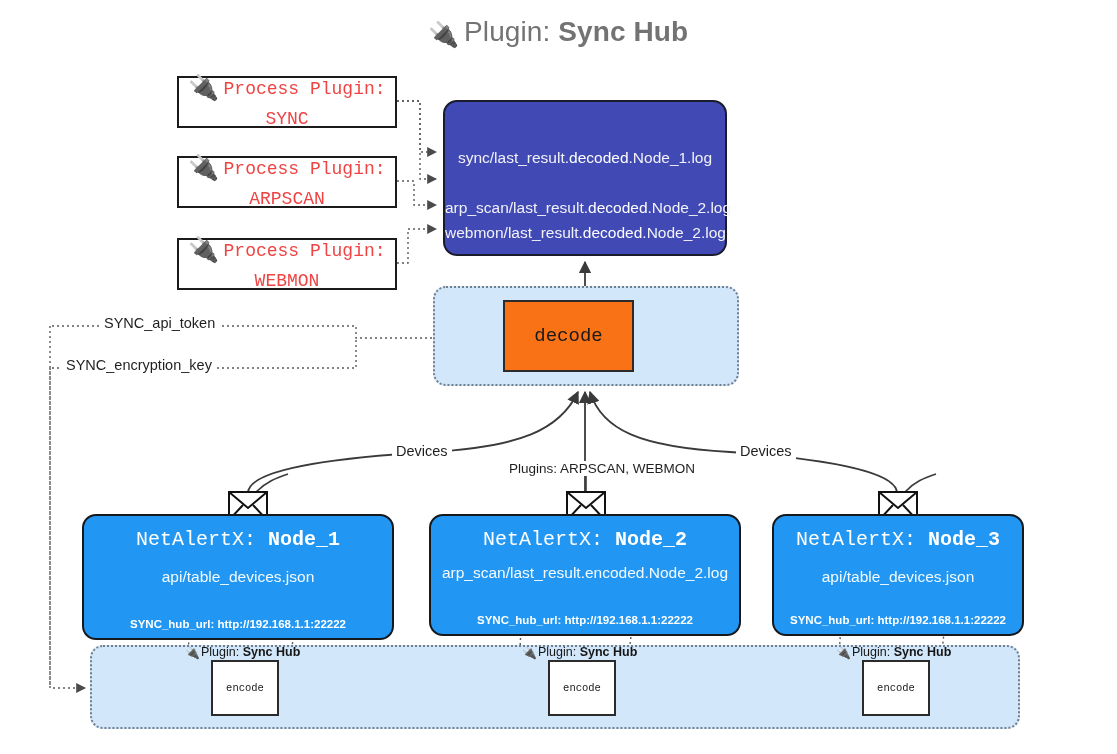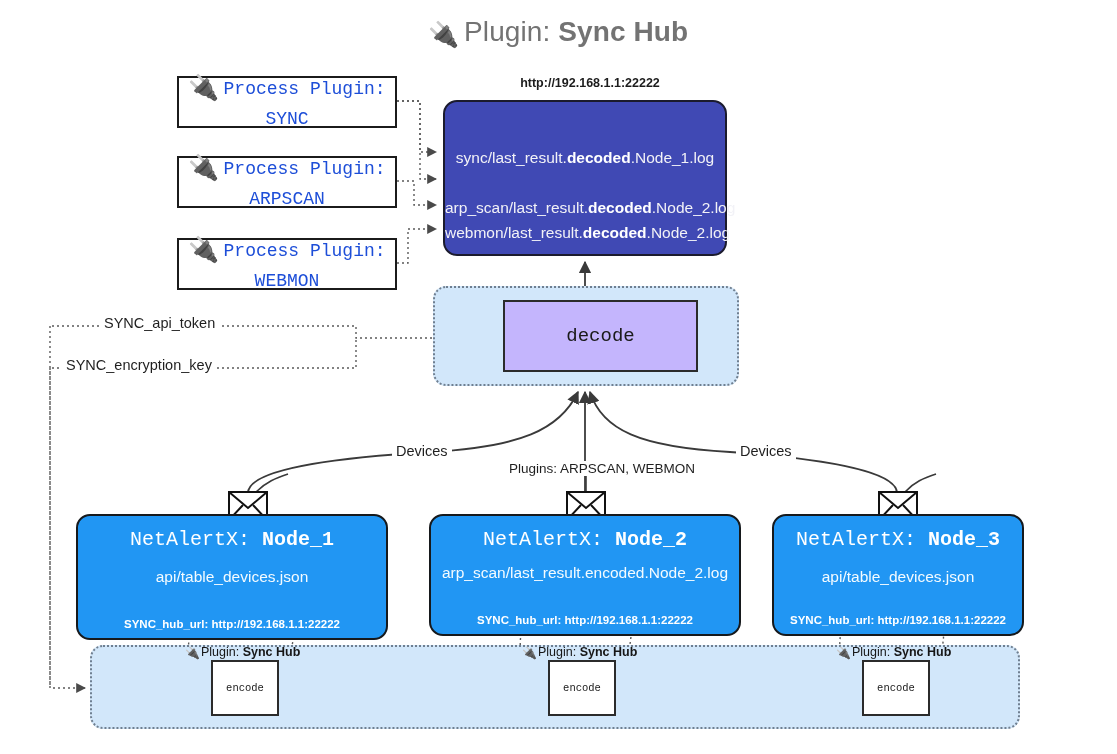--- a/index.html
+++ b/index.html
@@ -19,21 +19,21 @@
     font-size:28px;color:#737373;letter-spacing:.1px;
   }
   #page-title .plugname{font-weight:bold;}
   .plug-emoji{font-size:25px;vertical-align:-2px;margin-right:4px;}
 
   
   .proc-box{
     position:absolute;box-sizing:border-box;
     background:#ffffff;border:2px solid #1b1b1b;
     font-family:"Liberation Mono","DejaVu Sans Mono",monospace;
-    font-size:18px;line-height:1.35;color:#1d4ed8;
+    font-size:18px;line-height:1.35;color:#ef4444;
     display:flex;flex-direction:column;align-items:center;justify-content:center;
     text-align:center;
   }
   .proc-box .l1{display:block;}
   .proc-box .l2{display:block;}
 
   
   #hub-url{
     position:absolute;left:430px;top:76px;width:320px;text-align:center;
     font-size:12.5px;font-weight:bold;color:#1c1c1c;
@@ -46,31 +46,31 @@
   #hub-title{
     position:absolute;left:0;top:14px;width:100%;text-align:center;
     font-family:"Liberation Mono","DejaVu Sans Mono",monospace;
     font-size:20px;color:#ffffff;
   }
   #hub-title b{font-weight:bold;}
   .hub-line{
     position:absolute;left:0;width:100%;text-align:center;
     font-size:15.5px;color:#f2f2f7;
   }
-  .hub-line b{font-weight:bold;color:#ffffff;}
+  .hub-line b{font-weight:normal;color:#ffffff;}
 
   
   #decode-group{
     position:absolute;left:433px;top:286px;width:306px;height:100px;
     box-sizing:border-box;background:#d2e7fa;border:2px dotted #6f7f90;
     border-radius:13px;
   }
   #decode-box{
-    position:absolute;left:503px;top:300px;width:195px;height:72px;
-    box-sizing:border-box;background:#c4b5fd;border:2px solid #2b2b2b;
+    position:absolute;left:503px;top:300px;width:131px;height:72px;
+    box-sizing:border-box;background:#f97316;border:2px solid #2b2b2b;
     display:flex;align-items:center;justify-content:center;
     font-family:"Liberation Mono","DejaVu Sans Mono",monospace;
     font-size:19px;color:#1a1a1a;
   }
 
   
   .node-box{
     position:absolute;box-sizing:border-box;
     background:#2196f3;border:2.5px solid #16191c;border-radius:14px;
   }
@@ -193,21 +193,20 @@
   <div class="proc-box" style="left:177px;top:156px;width:220px;height:52px;">
     <span class="l1"><span class="plug-emoji">🔌</span><span>Process Plugin:</span></span>
     <span class="l2">ARPSCAN</span>
   </div>
 
   <div class="proc-box" style="left:177px;top:238px;width:220px;height:52px;">
     <span class="l1"><span class="plug-emoji">🔌</span><span>Process Plugin:</span></span>
     <span class="l2">WEBMON</span>
   </div>
 
-  <div id="hub-url">http://192.168.1.1:22222</div>
 
   <div id="hub-box">
     <div class="hub-line" style="top:47px;">
       <span>sync/last_result.</span><b>decoded</b><span>.Node_1.log</span>
     </div>
     <div class="hub-line" style="top:97px;">
       <span>arp_scan/last_result.</span><b>decoded</b><span>.Node_2.log</span>
     </div>
     <div class="hub-line" style="top:122px;">
       <span>webmon/last_result.</span><b>decoded</b><span>.Node_2.log</span>
@@ -222,21 +221,21 @@
 
   <div class="edge-lbl" style="left:392px;top:443px;">Devices</div>
   <div class="edge-lbl small" style="left:505px;top:461px;">Plugins: ARPSCAN, WEBMON</div>
   <div class="edge-lbl" style="left:736px;top:443px;">Devices</div>
 
   <svg class="envelope" style="left:228px;top:491px;" viewBox="0 0 40 30">
     <rect x="1" y="1" width="38" height="28" fill="#ffffff" stroke="#111111" stroke-width="2"></rect>
     <path d="M1,1 L20,17 L39,1" fill="none" stroke="#111111" stroke-width="2"></path>
     <path d="M1,29 L15,14 M39,29 L25,14" fill="none" stroke="#111111" stroke-width="2"></path>
   </svg>
-  <div class="node-box" style="left:76px;top:514px;width:312px;height:126px;">
+  <div class="node-box" style="left:82px;top:514px;width:312px;height:126px;">
     <div class="node-title">
       <span>NetAlertX:</span>
       <b>Node_1</b>
     </div>
     <div class="node-line" style="top:52px;">api/table_devices.json</div>
     <div class="node-foot">SYNC_hub_url: http://192.168.1.1:22222</div>
   </div>
 
   <svg class="envelope" style="left:566px;top:491px;" viewBox="0 0 40 30">
     <rect x="1" y="1" width="38" height="28" fill="#ffffff" stroke="#111111" stroke-width="2"></rect>

